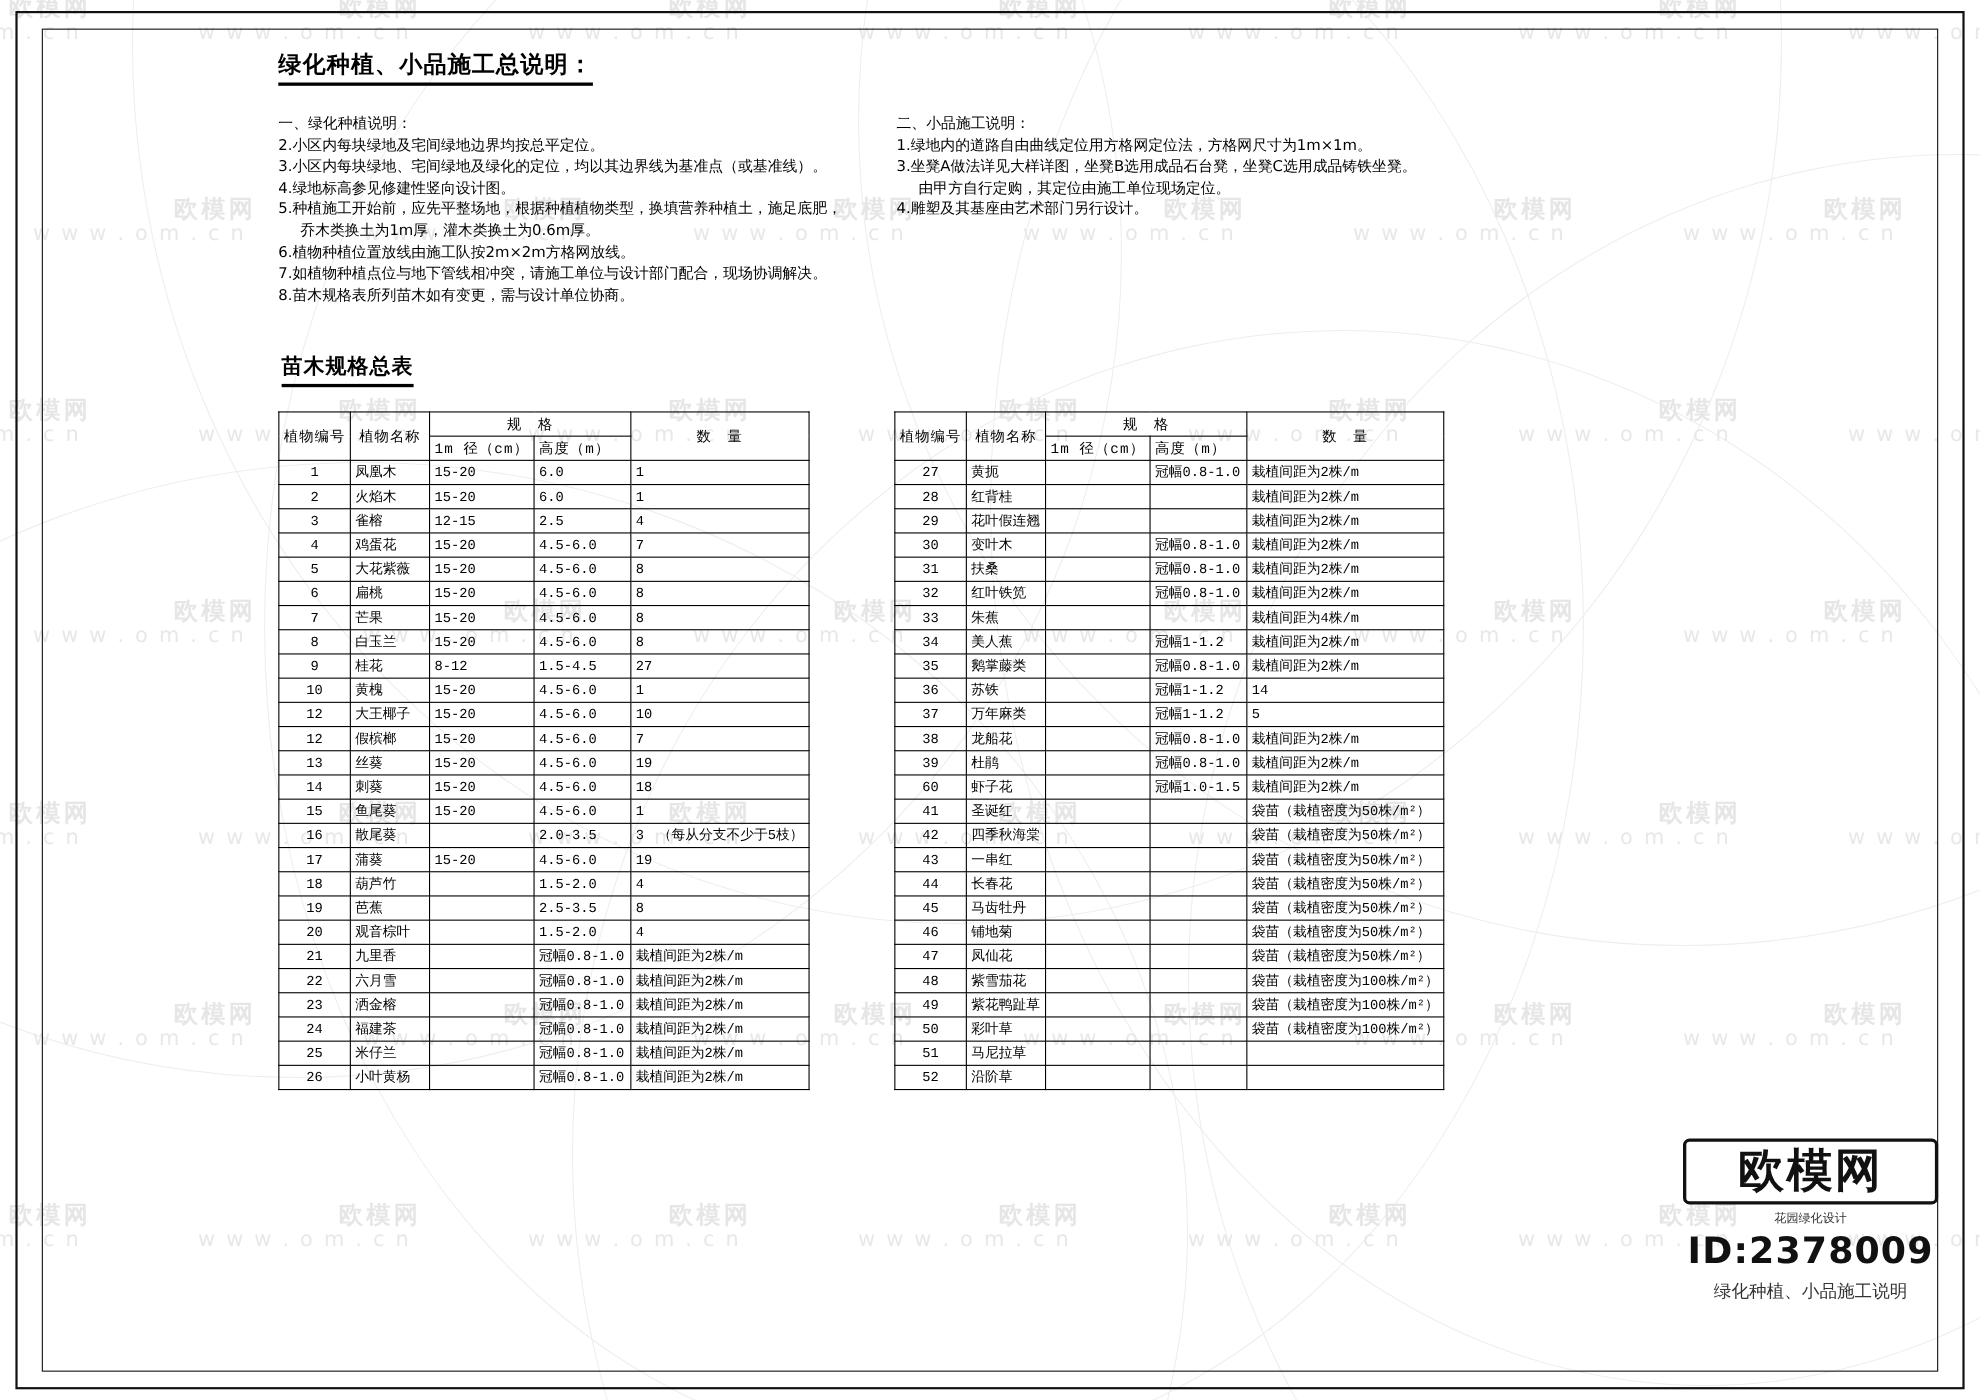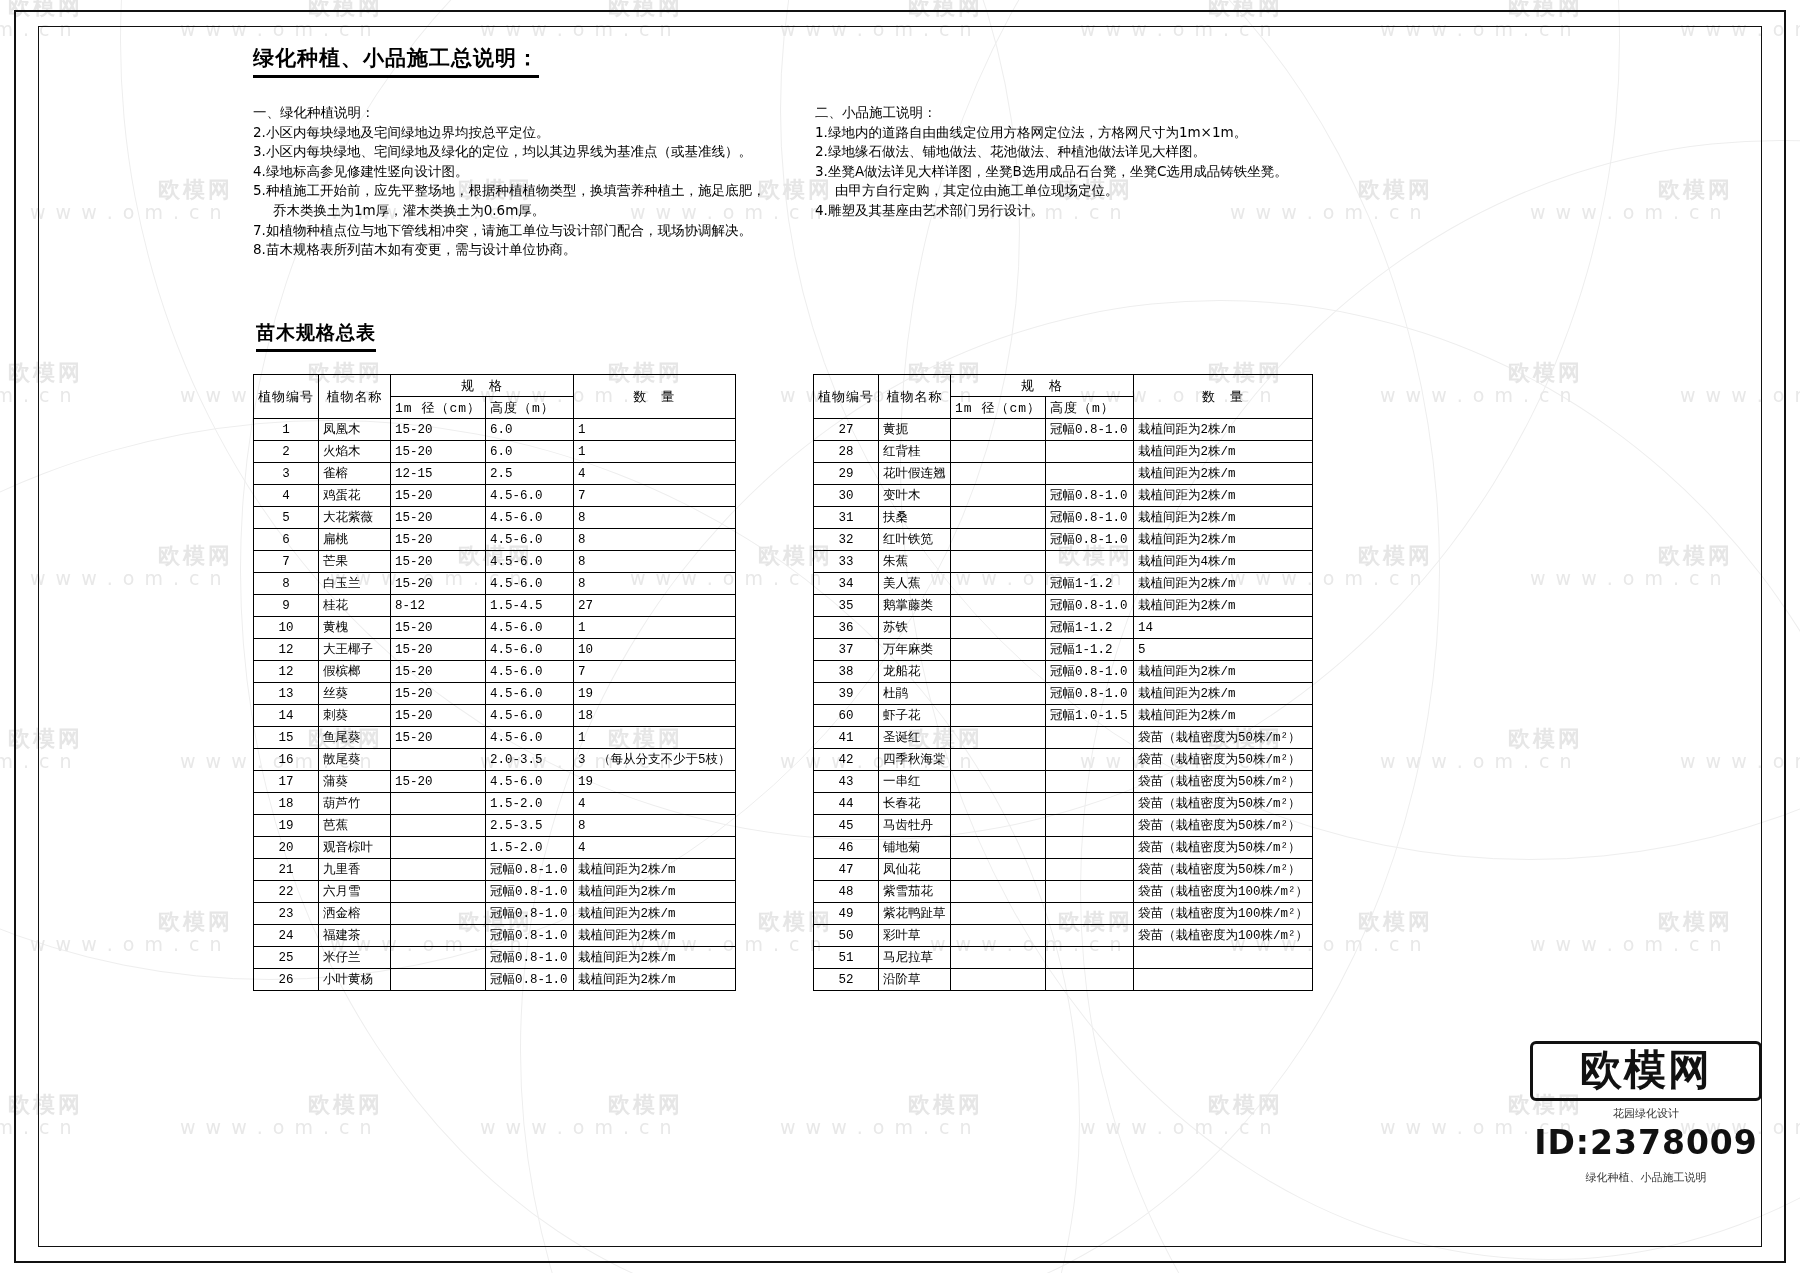--- a/index.html
+++ b/index.html
@@ -147,21 +147,21 @@
   }
   #brand-id {
     font-family:"DejaVu Sans","Liberation Sans",sans-serif;
     font-size:33px;
     font-weight:bold;
     color:#111;
     margin-top:2px;
     letter-spacing:1px;
   }
   #brand-foot {
-    font-size:11px;
+    font-size:16px;
     color:#333;
     margin-top:8px;
     font-family:Liberation Sans, sans-serif;
   }
 </style>
 </head>
 <body>
 
 <div id="wm-layer">
     <div class="wm-arc" style="left: -480px; top: -520px; width: 1500px; height: 1500px;"></div>
@@ -269,27 +269,27 @@
 
   <div class="doc-title">绿化种植、小品施工总说明：</div>
 
   <div class="notes" id="notes-left">
       <span class="nline nhead">一、绿化种植说明：</span>
       <span class="nline">2.小区内每块绿地及宅间绿地边界均按总平定位。</span>
       <span class="nline">3.小区内每块绿地、宅间绿地及绿化的定位，均以其边界线为基准点（或基准线）。</span>
       <span class="nline">4.绿地标高参见修建性竖向设计图。</span>
       <span class="nline">5.种植施工开始前，应先平整场地，根据种植植物类型，换填营养种植土，施足底肥，</span>
       <span class="nindent">乔木类换土为1m厚，灌木类换土为0.6m厚。</span>
+      <span class="nline">6.植物种植位置放线由施工队按2m×2m方格网放线。</span>
       <span class="nline">7.如植物种植点位与地下管线相冲突，请施工单位与设计部门配合，现场协调解决。</span>
       <span class="nline">8.苗木规格表所列苗木如有变更，需与设计单位协商。</span>
     </div>
   <div class="notes" id="notes-right">
       <span class="nline nhead">二、小品施工说明：</span>
       <span class="nline">1.绿地内的道路自由曲线定位用方格网定位法，方格网尺寸为1m×1m。</span>
-      <span class="nline">2.绿地缘石做法、铺地做法、花池做法、种植池做法详见大样图。</span>
       <span class="nline">3.坐凳A做法详见大样详图，坐凳B选用成品石台凳，坐凳C选用成品铸铁坐凳。</span>
       <span class="nindent">由甲方自行定购，其定位由施工单位现场定位。</span>
       <span class="nline">4.雕塑及其基座由艺术部门另行设计。</span>
     </div>
 
   <div class="table-title">苗木规格总表</div>
 
   <table class="spec-table" id="table-left">
     <thead>
       <tr>

